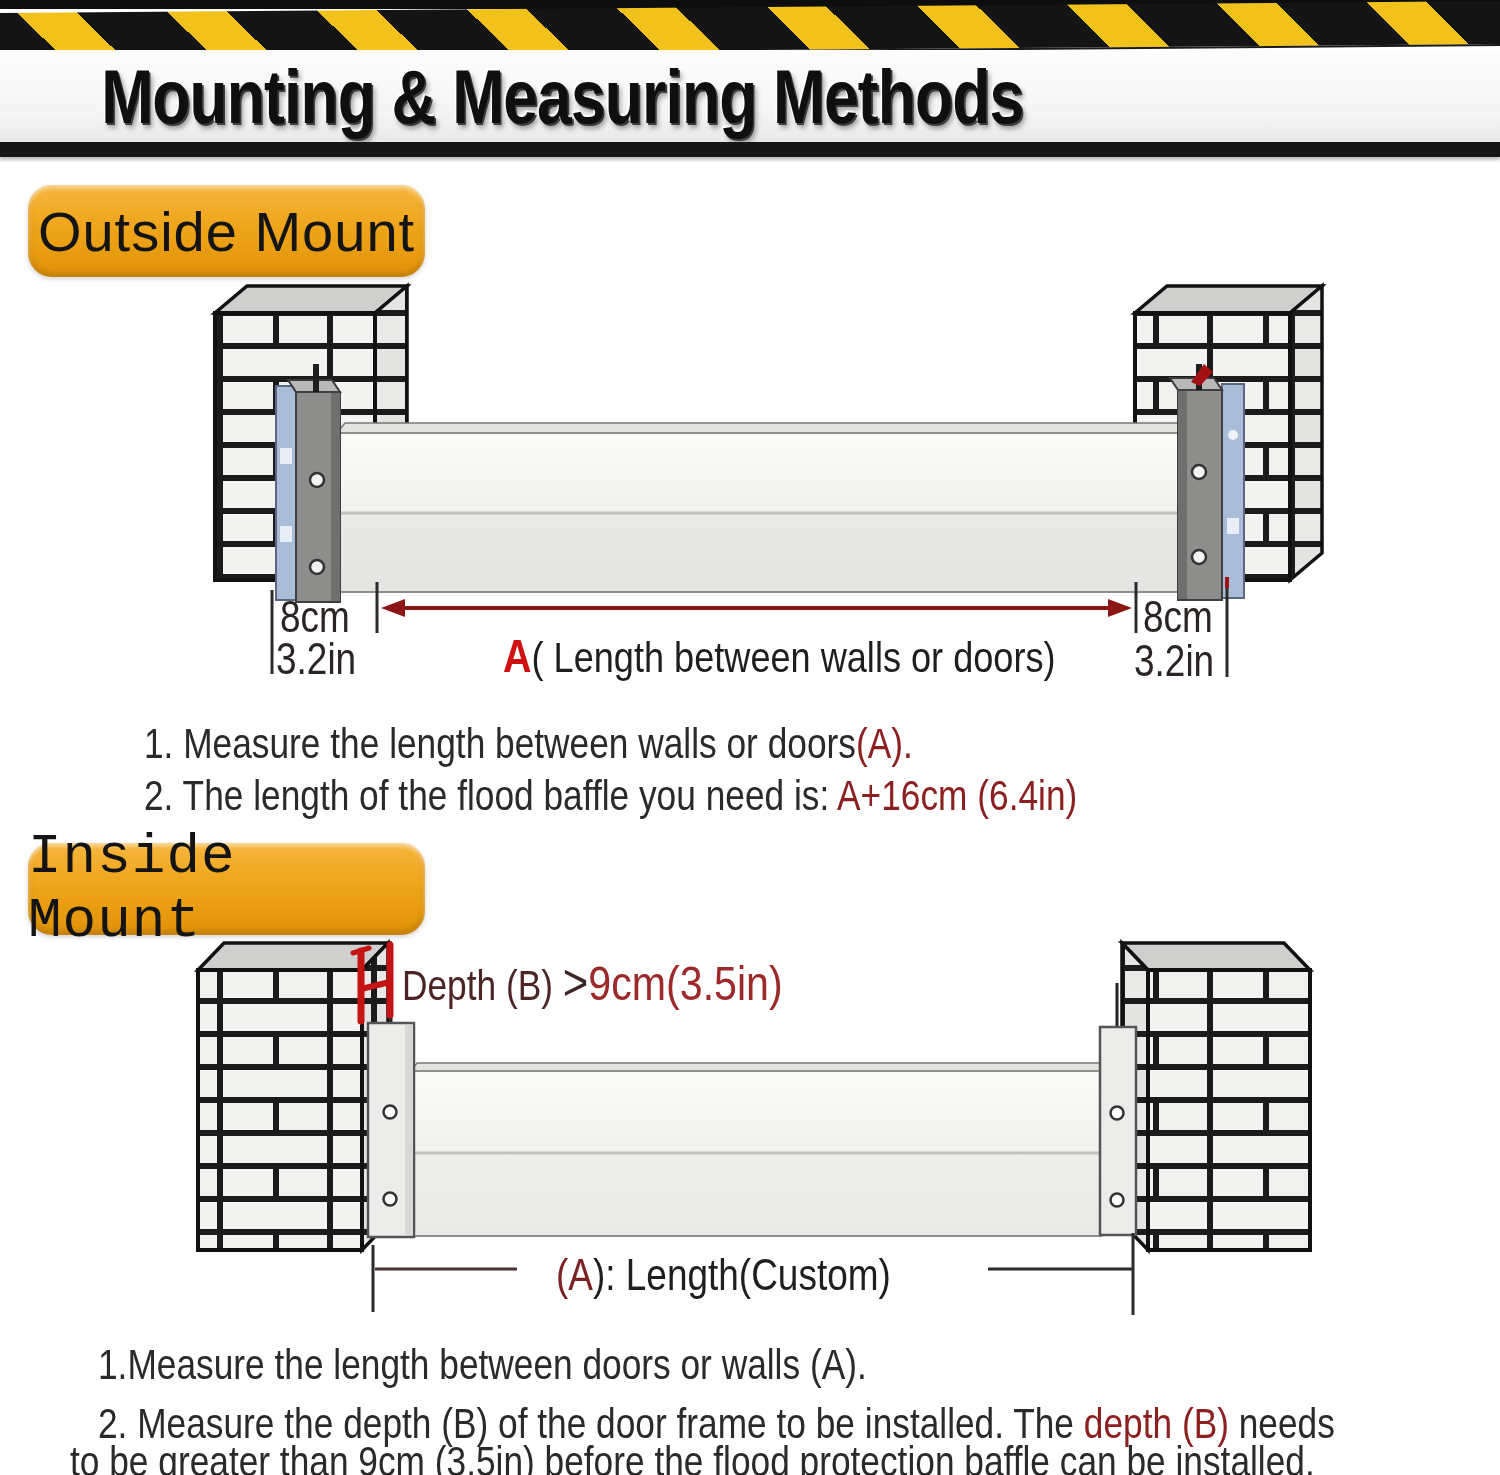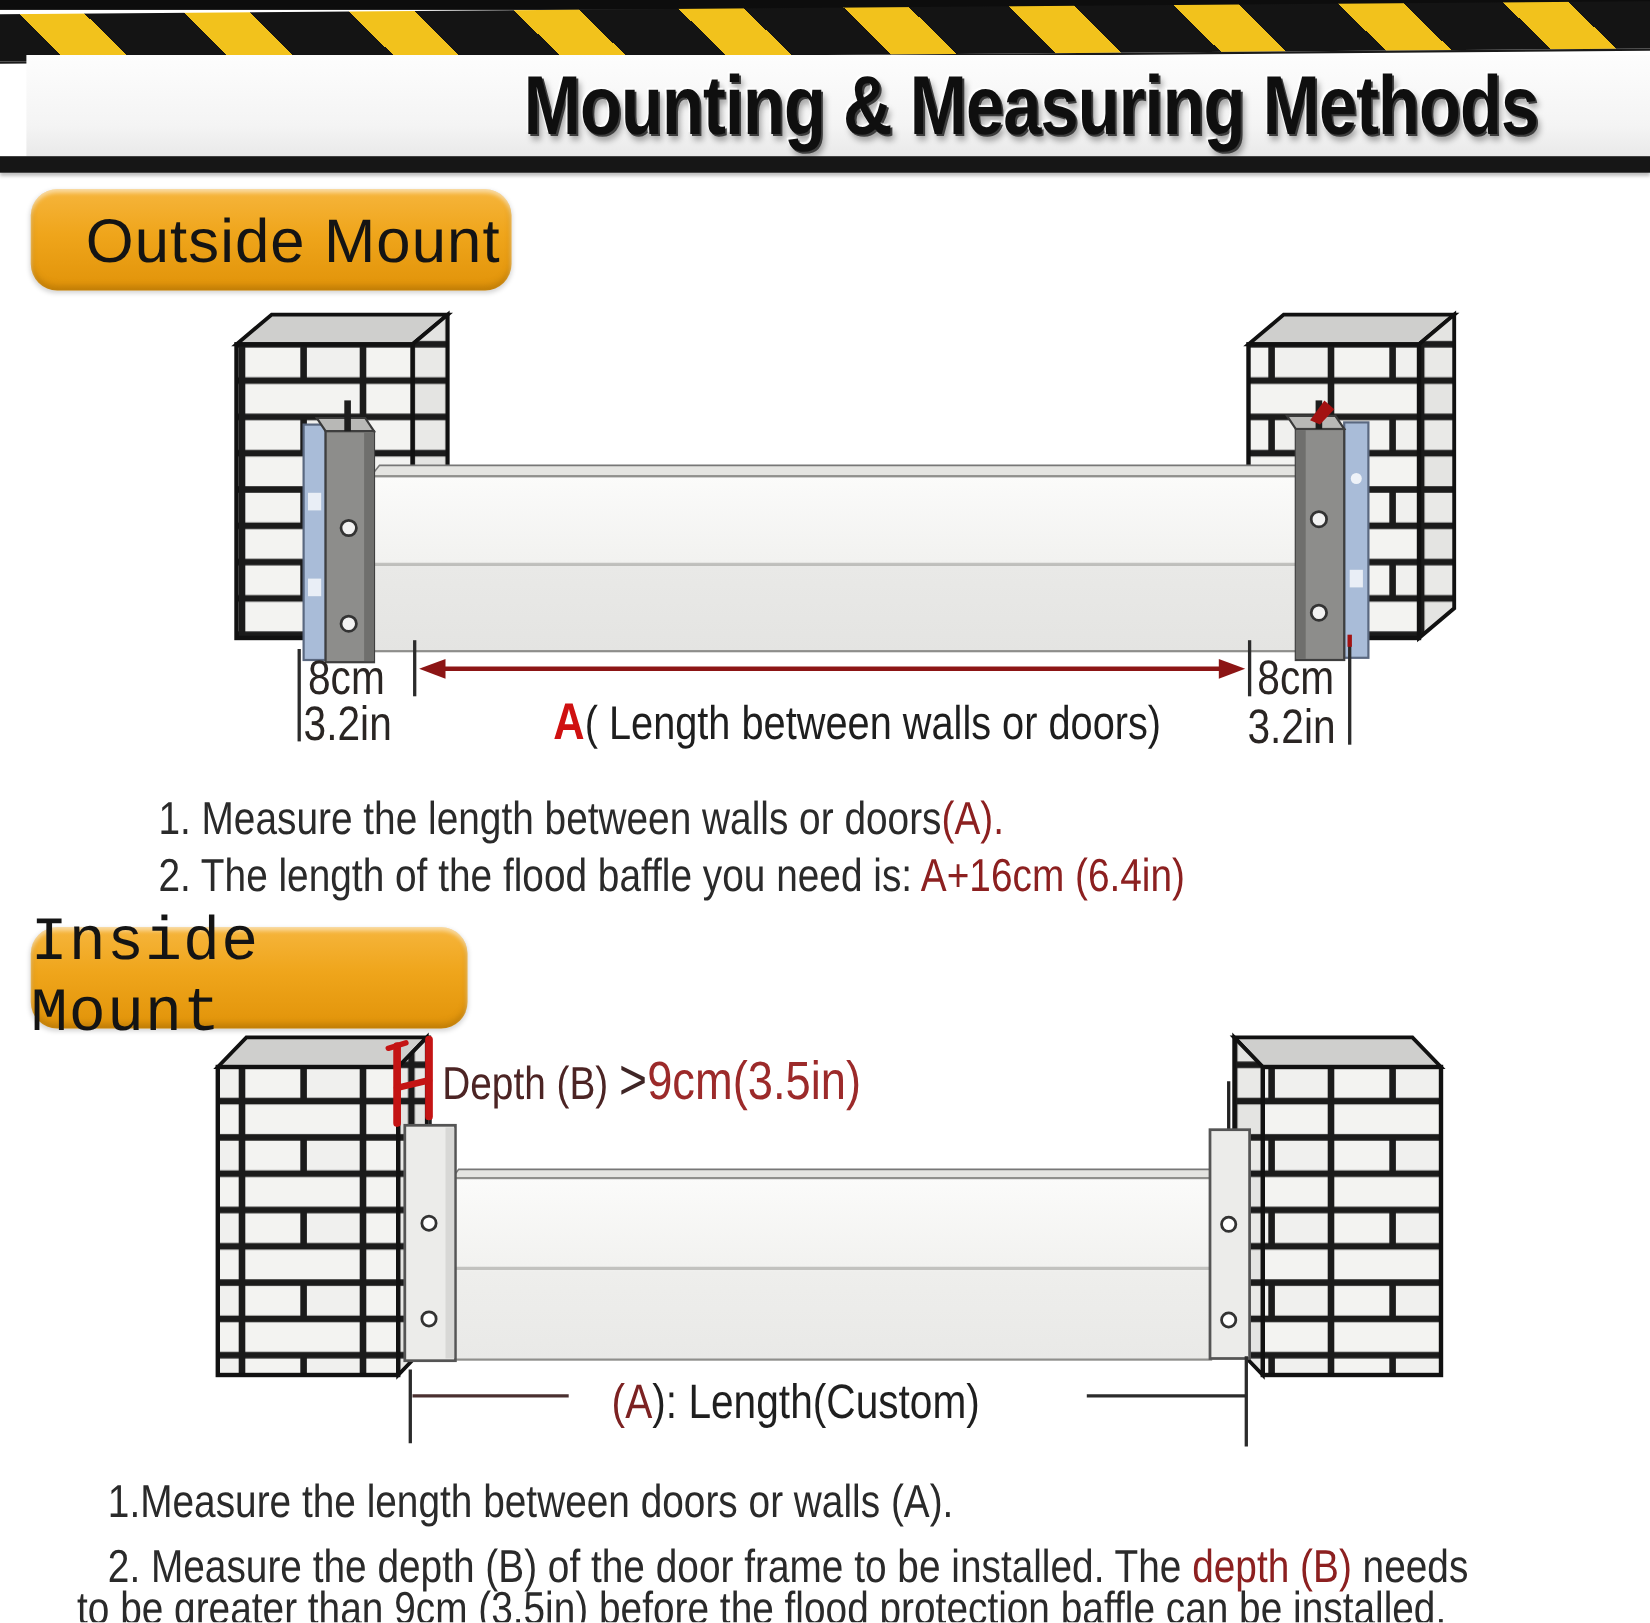--- a/index.html
+++ b/index.html
@@ -11,37 +11,37 @@
   .top-black{position:absolute;top:0;left:0;right:0;height:9px;background:#0d0d0d;}
   .hazard{
     position:absolute;top:7px;left:-30px;right:-30px;height:43px;
     background:repeating-linear-gradient(45deg,#141414 0 64px,#f2c21c 64px 106px);
     transform:rotate(-0.45deg);
     border-bottom:2px solid #1a1a1a;
   }
   .title-band{
     position:absolute;top:50px;left:0;right:0;height:92px;
     background:linear-gradient(180deg,#fdfdfd 0%,#f4f4f4 70%,#e9e9e9 100%);
-    display:flex;align-items:center;justify-content:flex-end;margin-left:24px;
+    display:flex;align-items:center;justify-content:flex-start;
   }
   .page-title{
     margin:0;font-size:76px;font-weight:700;letter-spacing:-1px;color:#0f0f0f;
     transform:scaleX(0.82);transform-origin:center;white-space:nowrap;
     text-shadow:-2px -2px 1px rgba(255,255,255,0.85), 2px 2px 0 #3d3d3d, 4px 5px 6px rgba(0,0,0,0.35);
   }
   .mid-black{position:absolute;top:142px;left:0;right:0;height:15px;background:#161616;box-shadow:0 3px 3px rgba(0,0,0,0.25);}
   
   .badge{
     position:absolute;left:28px;width:397px;height:92px;border-radius:24px;
     background:linear-gradient(180deg,#f6b53c 0%,#efa51b 45%,#e19309 100%);
     box-shadow:inset 0 3px 4px rgba(255,255,255,0.55), inset 0 -4px 6px rgba(130,82,0,0.35), 0 2px 5px rgba(0,0,0,0.18);
     display:flex;align-items:center;justify-content:center;
   }
   .badge span{font-size:56px;font-weight:500;color:#141414;letter-spacing:1px;}
-  #badge-outside{top:172px;padding-left:40px;}
+  #badge-outside{top:185px;}
   #badge-inside{top:843px;font-family:Liberation Mono, monospace;}
   
   .diagram{position:absolute;left:0;width:1500px;}
   #outside-svg{top:280px;height:420px;}
   #inside-svg{top:935px;height:400px;}
   .oline{stroke:#111;stroke-width:3.5;}
   
   .lbl{position:absolute;white-space:pre;transform:scaleX(0.84);transform-origin:0 50%;color:#252525;}
   .dim{font-size:44px;color:#2a2523;}
   .red-a{font-size:47px;font-weight:700;color:#cf1111;}

